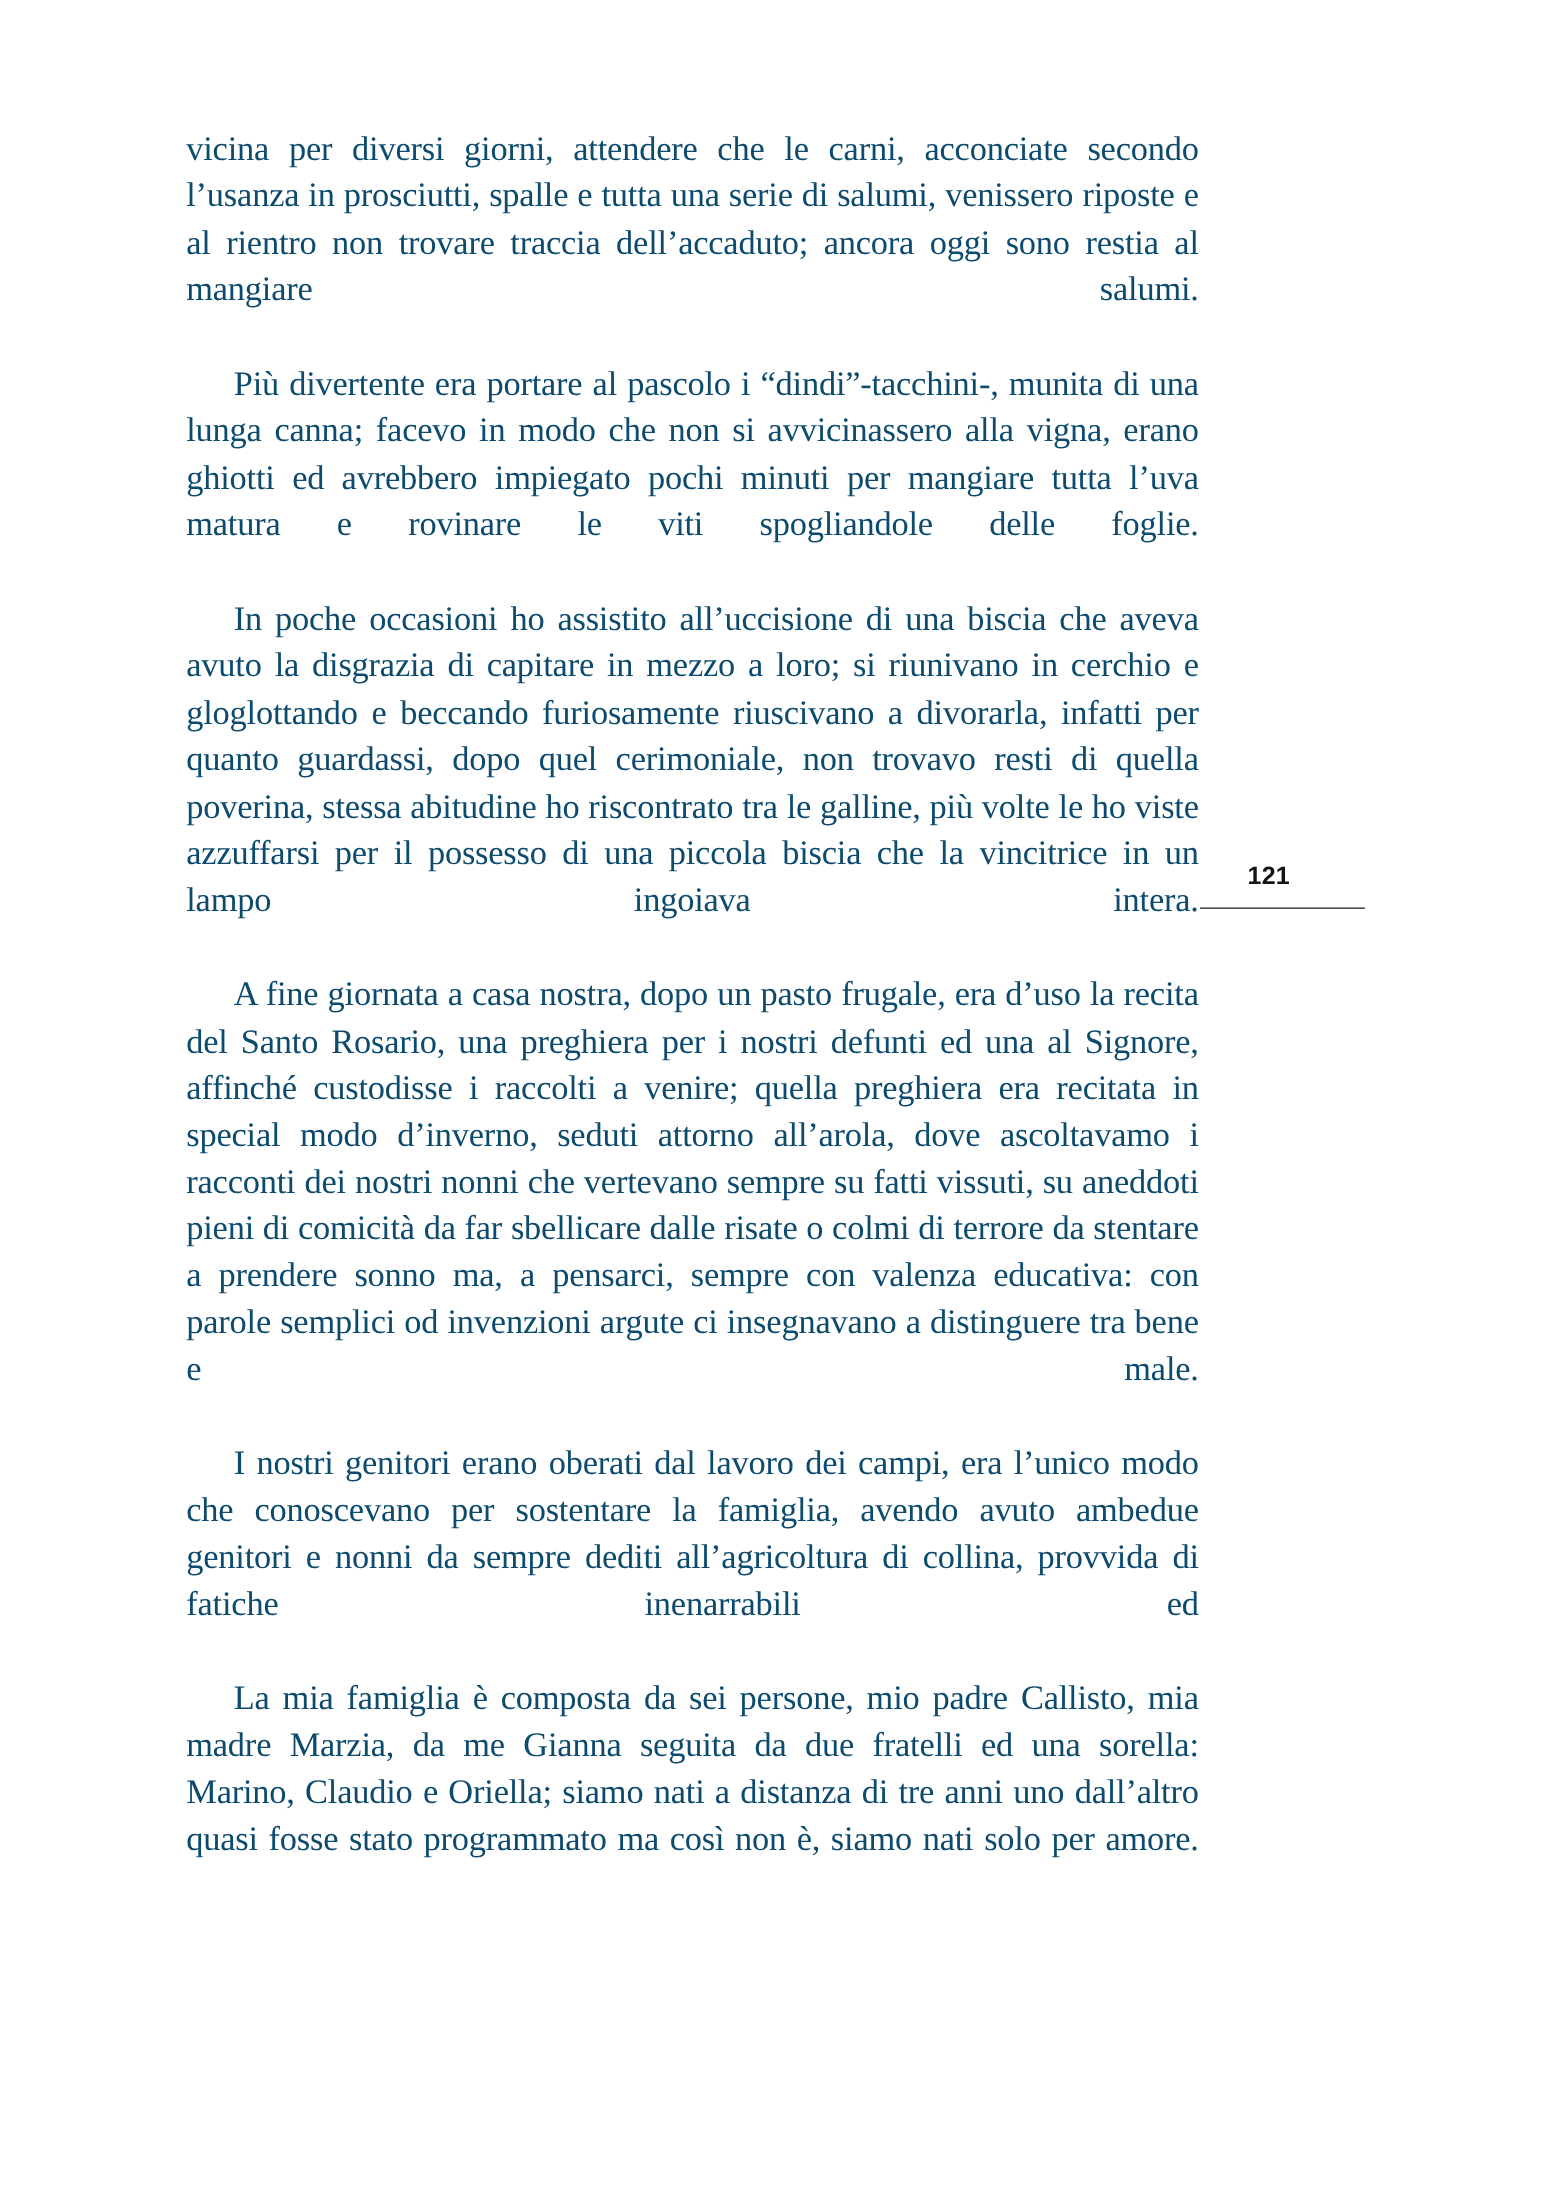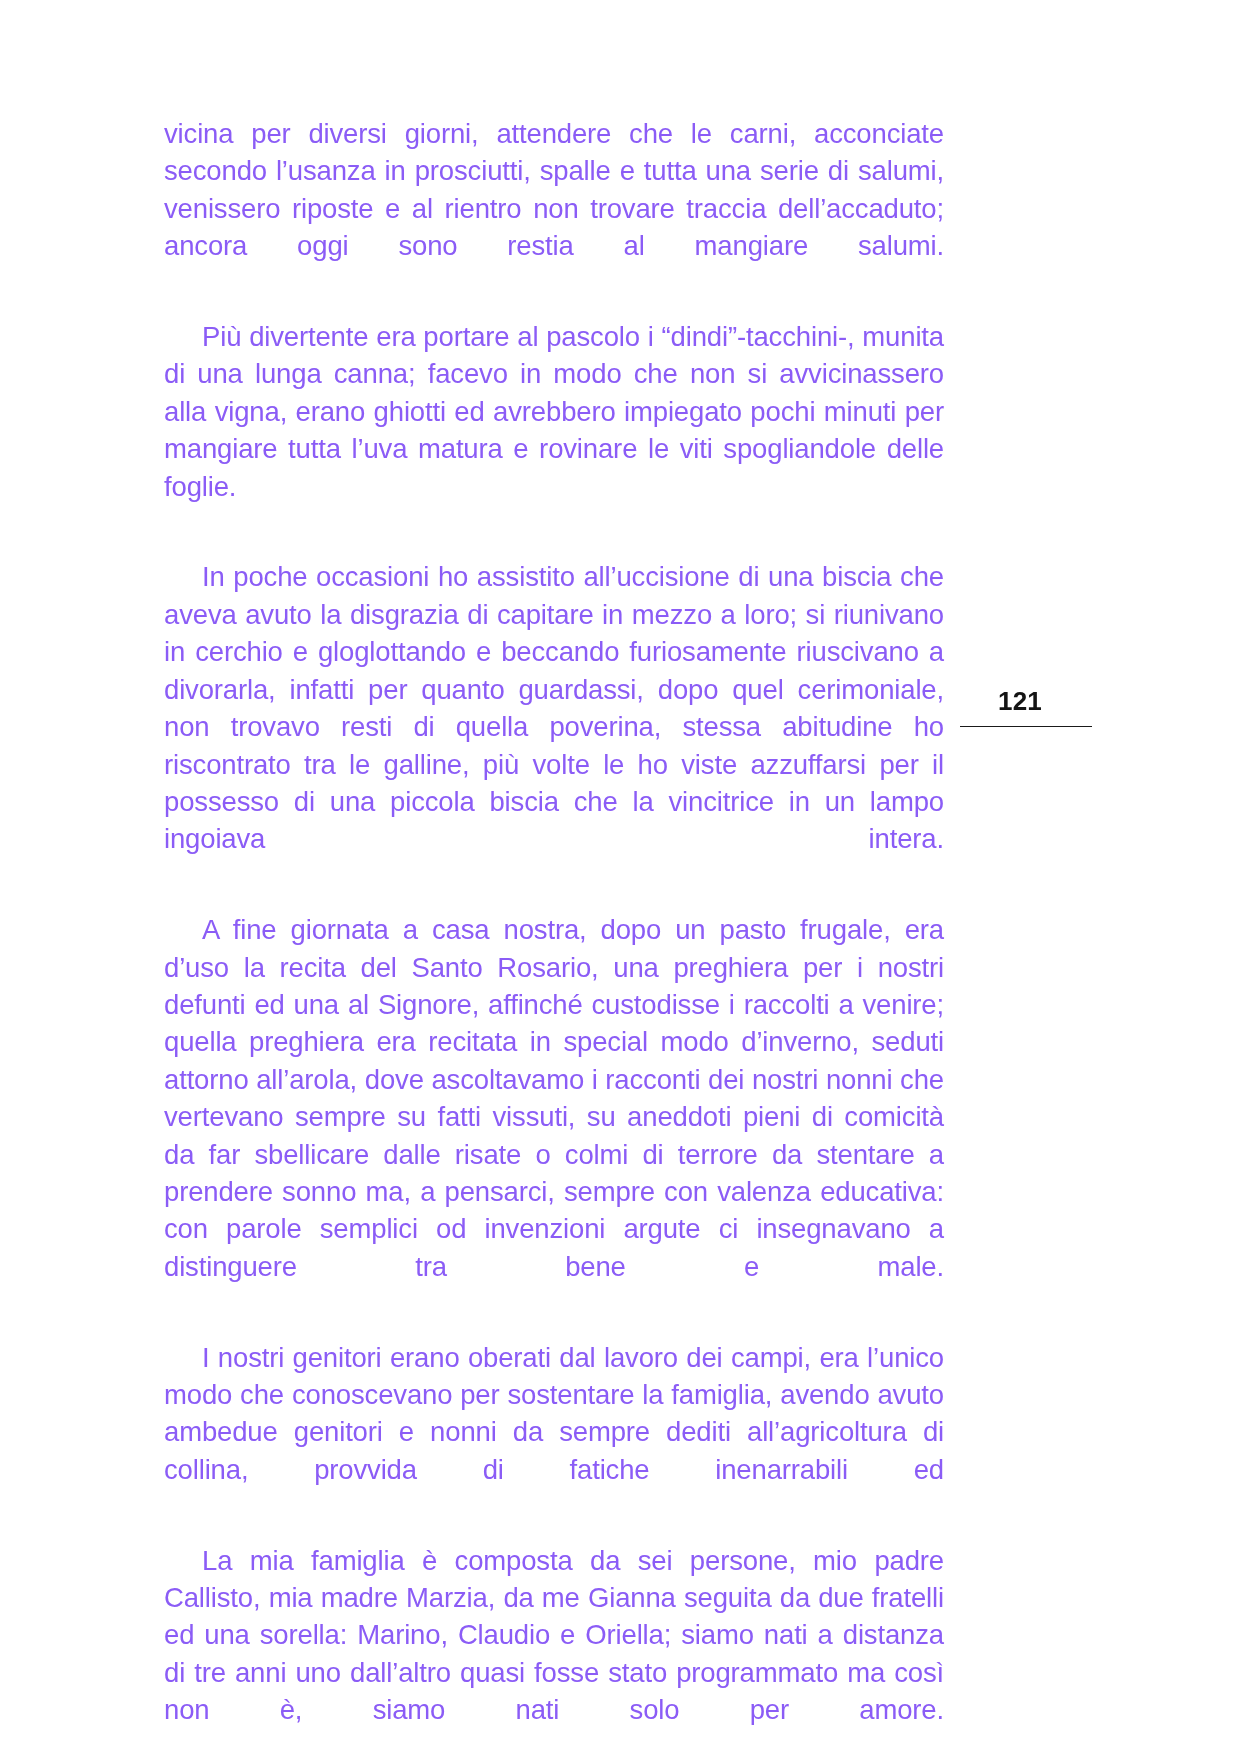--- a/index.html
+++ b/index.html
@@ -19,48 +19,49 @@
     overflow: hidden;
   }
   
   .text-column {
     position: absolute;
     left: 148px;
     top: 99px;
     width: 812px;
   }
   .para {
-    margin: 16px;
+    margin: 1px;
     text-align: justify;
     text-justify: inter-word;
     font-size: 27.5px;
     line-height: 37.4px;
     letter-spacing: -0.15px;
-    color: #8b5cf6;
+    color: #0c4a6e;
     font-stretch: semi-condensed;
     transform-origin: left top;
+    font-family: Liberation Serif, serif;
   }
   .para.indent {
     text-indent: 38px;
   }
   
   .para::after {
     content: "";
     display: inline-block;
     width: 100%;
   }
   
   .folio-block {
     position: absolute;
     left: 960px;
     top: 686px;
     width: 132px;
   }
   .folio-number {
-    font-size: 26px;
+    font-size: 20px;
     font-weight: bold;
     color: #141414;
     text-align: left;
     padding-left: 38px;
     letter-spacing: 0.2px;
     line-height: 30px;
   }
   .folio-rule {
     margin-top: 10px;
     width: 132px;

